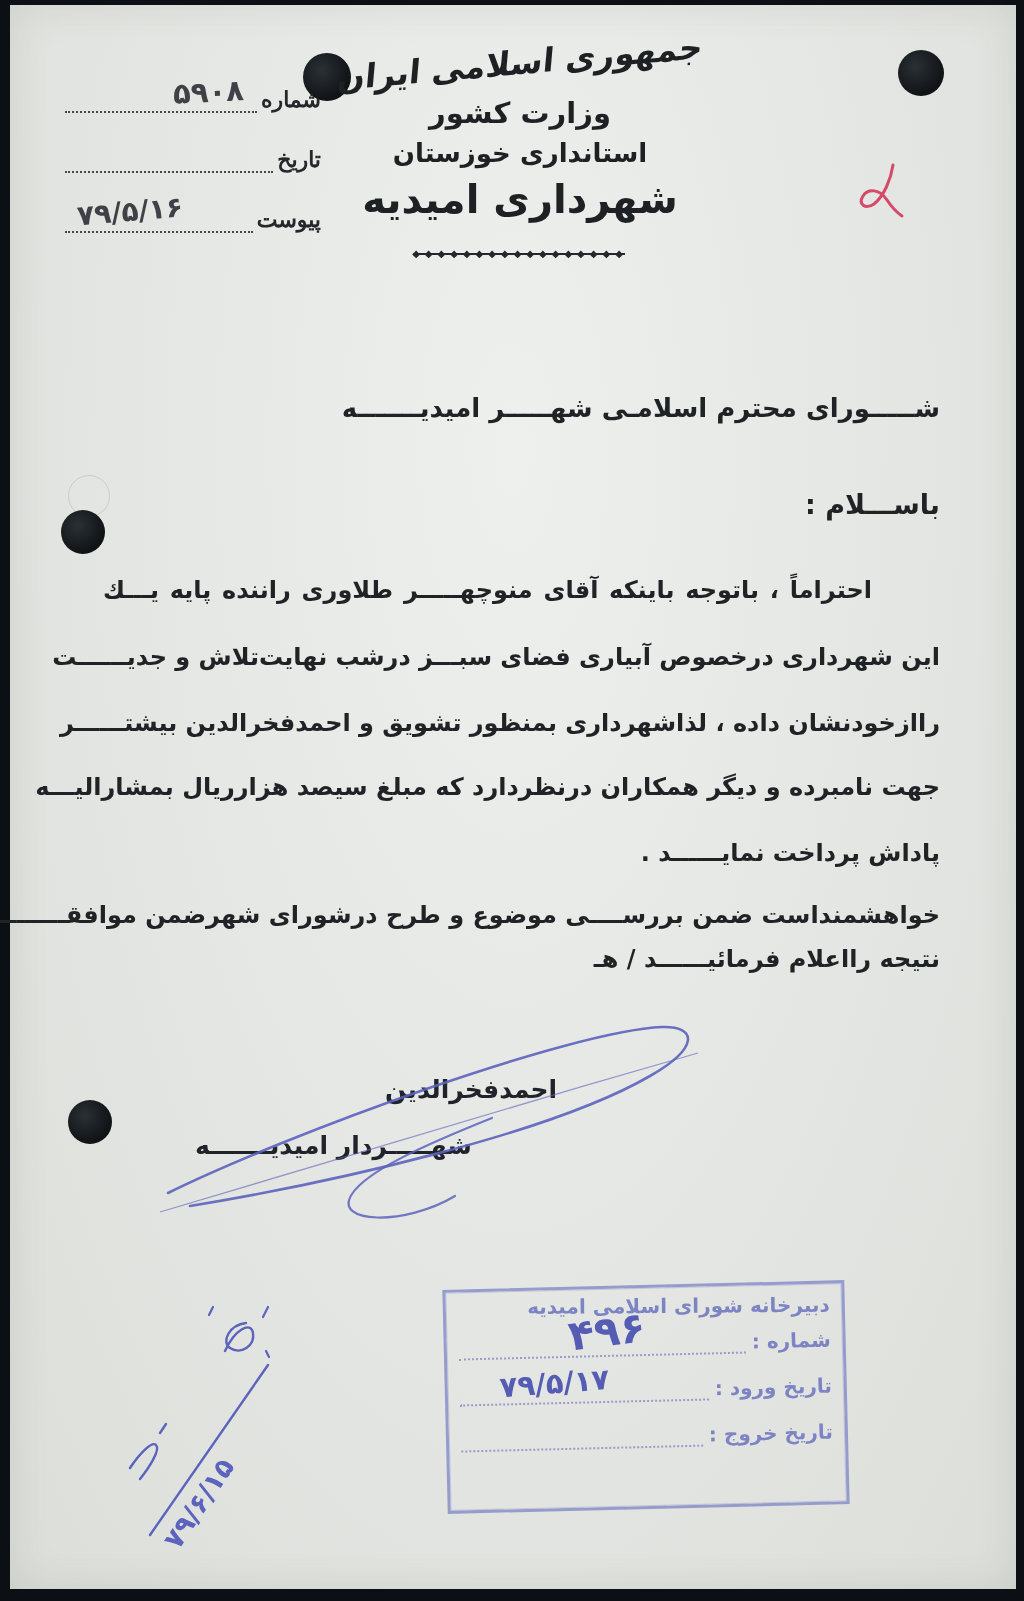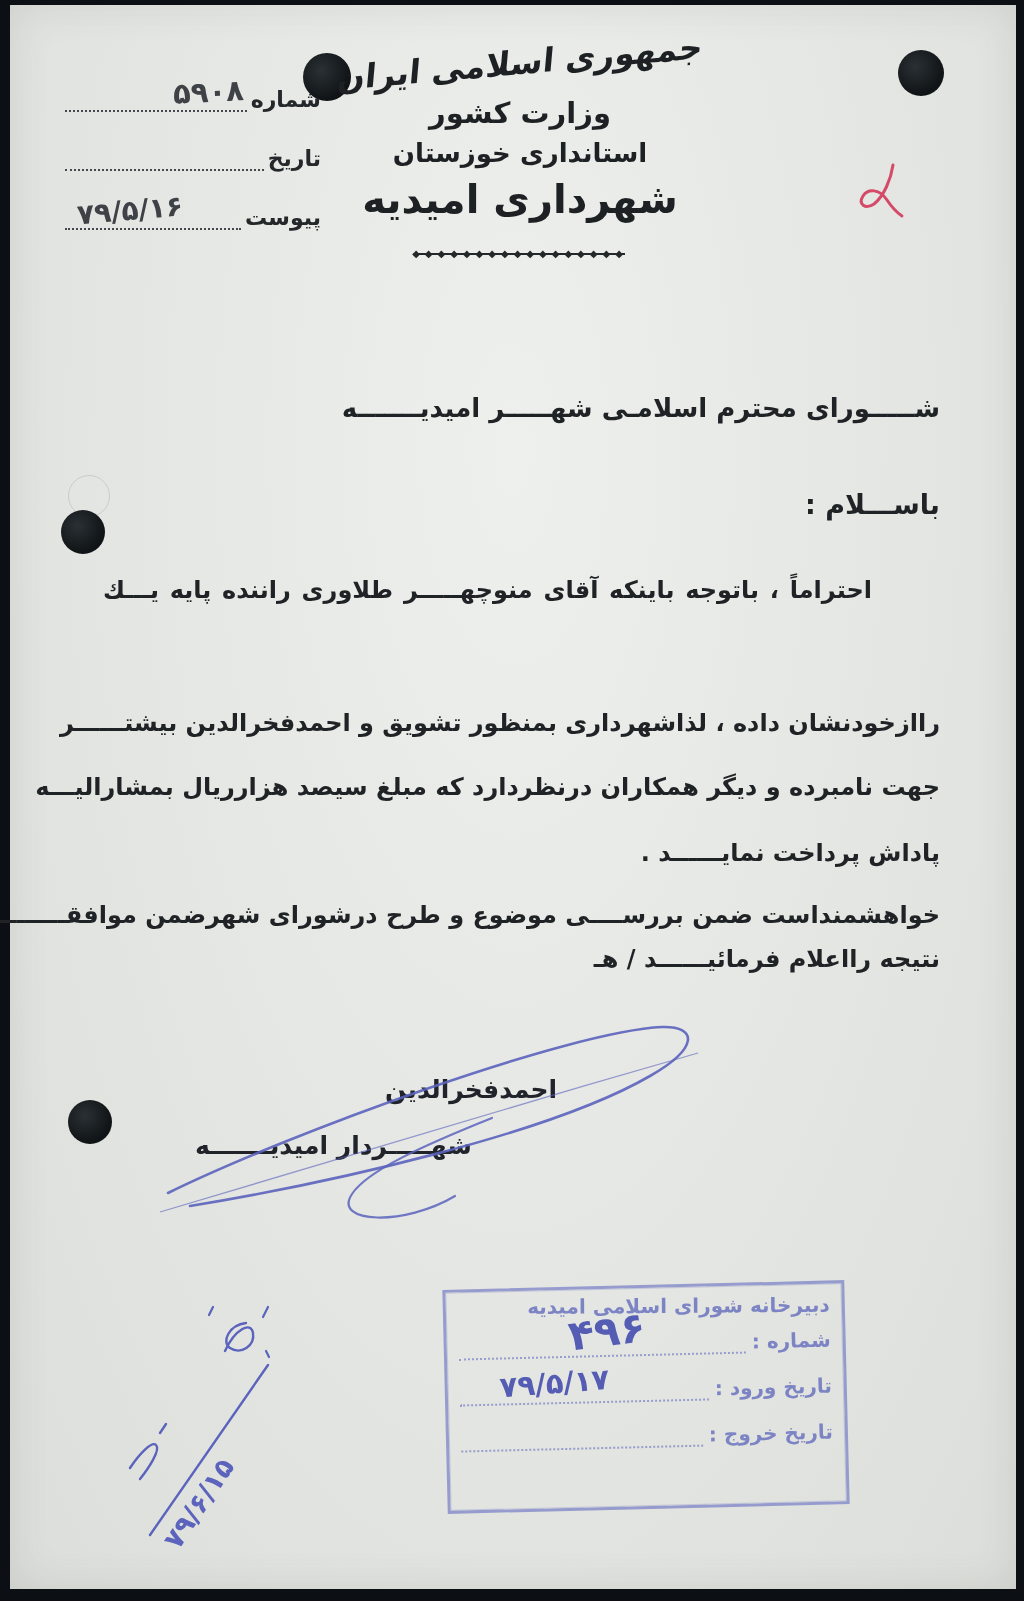--- a/index.html
+++ b/index.html
@@ -19,21 +19,21 @@
              margin-bottom:14px;}
   .lh-l2{font-size:29px;font-weight:bold;letter-spacing:1px;margin-bottom:8px;}
   .lh-l3{font-size:26px;font-weight:bold;margin-bottom:8px;}
   .lh-l4{font-size:40px;font-weight:bold;letter-spacing:1px;margin-bottom:20px;}
   .chain{display:inline-block;font-size:10px;letter-spacing:5px;color:#24282b;
          background:linear-gradient(#24282b,#24282b) center/96% 2px no-repeat;
          padding:0 2px;}
   
   .meta{position:absolute;left:55px;top:82px;width:256px;direction:rtl;color:#24282b;}
   .meta-row{display:flex;align-items:flex-end;margin-bottom:34px;}
-  .meta-label{font-size:22px;font-weight:bold;white-space:nowrap;padding-left:4px;}
+  .meta-label{font-size:22px;font-weight:bold;white-space:nowrap;padding-left:4px;font-family:Liberation Serif, serif;}
   .dots{flex:1;border-bottom:2px dotted #44484c;height:1.1em;}
   .hand{color:#3e4246;font-weight:bold;direction:ltr;}
   .hw-number{position:absolute;left:108px;top:-12px;font-size:29px;letter-spacing:7px;
              transform:rotate(-3deg);}
   .hw-date{position:absolute;left:12px;top:48px;font-size:28px;letter-spacing:4px;
            transform:rotate(-5deg);}
   
   .red-mark{position:absolute;left:845px;top:156px;}
   
   .line{position:absolute;right:76px;left:93px;direction:rtl;color:#1f2326;
@@ -104,20 +104,21 @@
     </div>
 
     <svg class="red-mark" width="52" height="64" viewBox="0 0 52 64">
       <path d="M38,4 C36,18 29,35 19,43 C10,49 3,43 8,35 C13,27 25,28 32,39 C36,45 41,51 47,55" fill="none" stroke="#d44a68" stroke-width="3" stroke-linecap="round"></path>
     </svg>
 
     <div class="recipient">شـــــورای محترم اسلامـی شهـــــر امیدیـــــــه</div>
     <div class="salutation">باســـلام :</div>
 
     <div class="line" style="top:571px;padding-right:68px;">احتراماً ،   باتوجه باینکه آقای منوچهـــــر طلاوری راننده پایه یـــك</div>
+    <div class="line" style="top:638px;">این شهرداری درخصوص آبیاری فضای سبـــز درشب نهایت‌تلاش و جدیــــــت</div>
     <div class="line" style="top:704px;">راازخودنشان داده ،  لذاشهرداری بمنظور تشویق و احمدفخرالدین بیشتــــــر</div>
     <div class="line" style="top:768px;">جهت نامبرده و دیگر همکاران درنظردارد که مبلغ سیصد هزارریال بمشارالیـــه</div>
     <div class="line short" style="top:834px;">پاداش پرداخت نمایــــــد .</div>
     <div class="line" style="top:896px;">خواهشمنداست ضمن بررســــی موضوع و طرح درشورای شهرضمن موافقــــــــت</div>
     <div class="line short" style="top:940px;">نتیجه رااعلام فرمائیــــــد / هـ</div>
 
     <div class="sig-name">احمدفخرالدین</div>
     <div class="sig-title">شهـــــردار امیدیـــــــه</div>
     <svg class="flourish" width="560" height="205" viewBox="0 0 560 205">
       <path d="M18,178 C140,118 420,16 512,12 C548,11 549,33 500,61 C400,119 180,168 40,191" fill="none" stroke="#5b63bd" stroke-width="2.6" stroke-linecap="round" opacity="0.9"></path>

